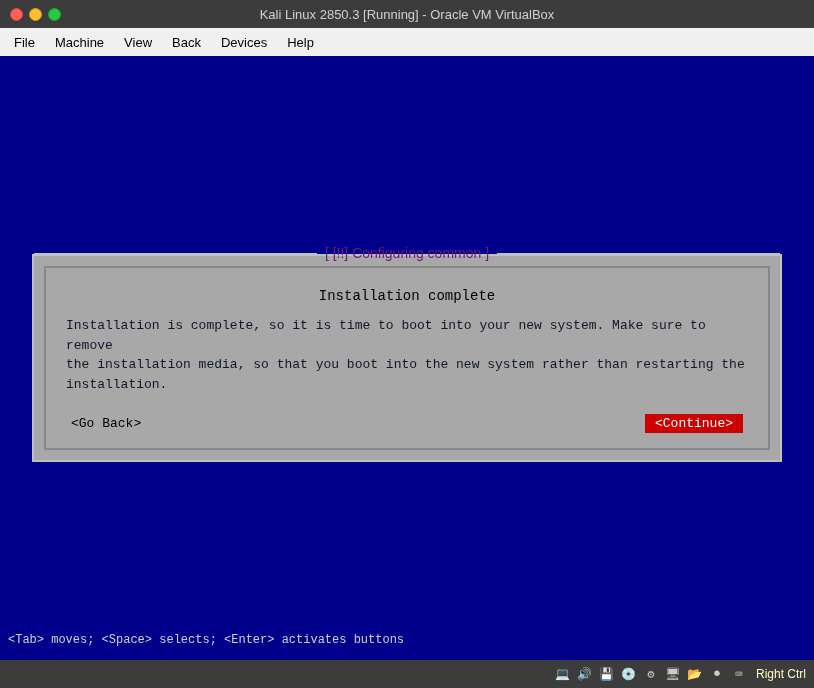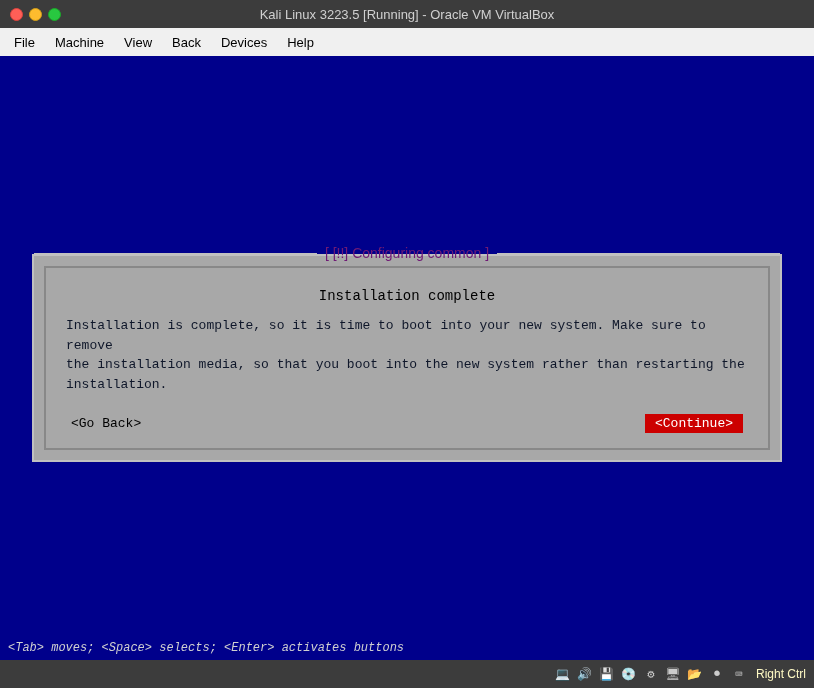--- a/index.html
+++ b/index.html
@@ -200,21 +200,21 @@
   </style>
 </head>
 <body>
 
 <div class="title-bar">
   <div class="window-controls">
     <div class="btn-close"></div>
     <div class="btn-minimize"></div>
     <div class="btn-maximize"></div>
   </div>
-  <div class="title-text">Kali Linux 3223.5 [Running] - Oracle VM VirtualBox</div>
+  <div class="title-text">Kali Linux 2850.3 [Running] - Oracle VM VirtualBox</div>
 </div>
 
 <div class="menu-bar">
   <div class="menu-item">File</div>
   <div class="menu-item">Machine</div>
   <div class="menu-item">View</div>
   <div class="menu-item">Back</div>
   <div class="menu-item">Devices</div>
   <div class="menu-item">Help</div>
 </div>
@@ -230,21 +230,21 @@
     <div class="dialog-body">
       <div class="dialog-heading">Installation complete</div>
       <div class="dialog-message">Installation is complete, so it is time to boot into your new system. Make sure to remove<br>the installation media, so that you boot into the new system rather than restarting the<br>installation.</div>
       <div class="dialog-buttons">
         <button class="btn-go-back">&lt;Go Back&gt;</button>
         <button class="btn-continue">&lt;Continue&gt;</button>
       </div>
     </div>
   </div>
 
-  <div class="status-bar" style="position:absolute;bottom:0;left:0;right:0;font-style:italic;">
+  <div class="status-bar" style="position:absolute;bottom:8px;left:0;right:0;">
     <span class="status-text">&lt;Tab&gt; moves; &lt;Space&gt; selects; &lt;Enter&gt; activates buttons</span>
   </div>
 </div>
 
 <div class="bottom-bar">
 
   <div class="bottom-icon">💻</div>
   <div class="bottom-icon">🔊</div>
   <div class="bottom-icon">💾</div>
   <div class="bottom-icon">💿</div>

